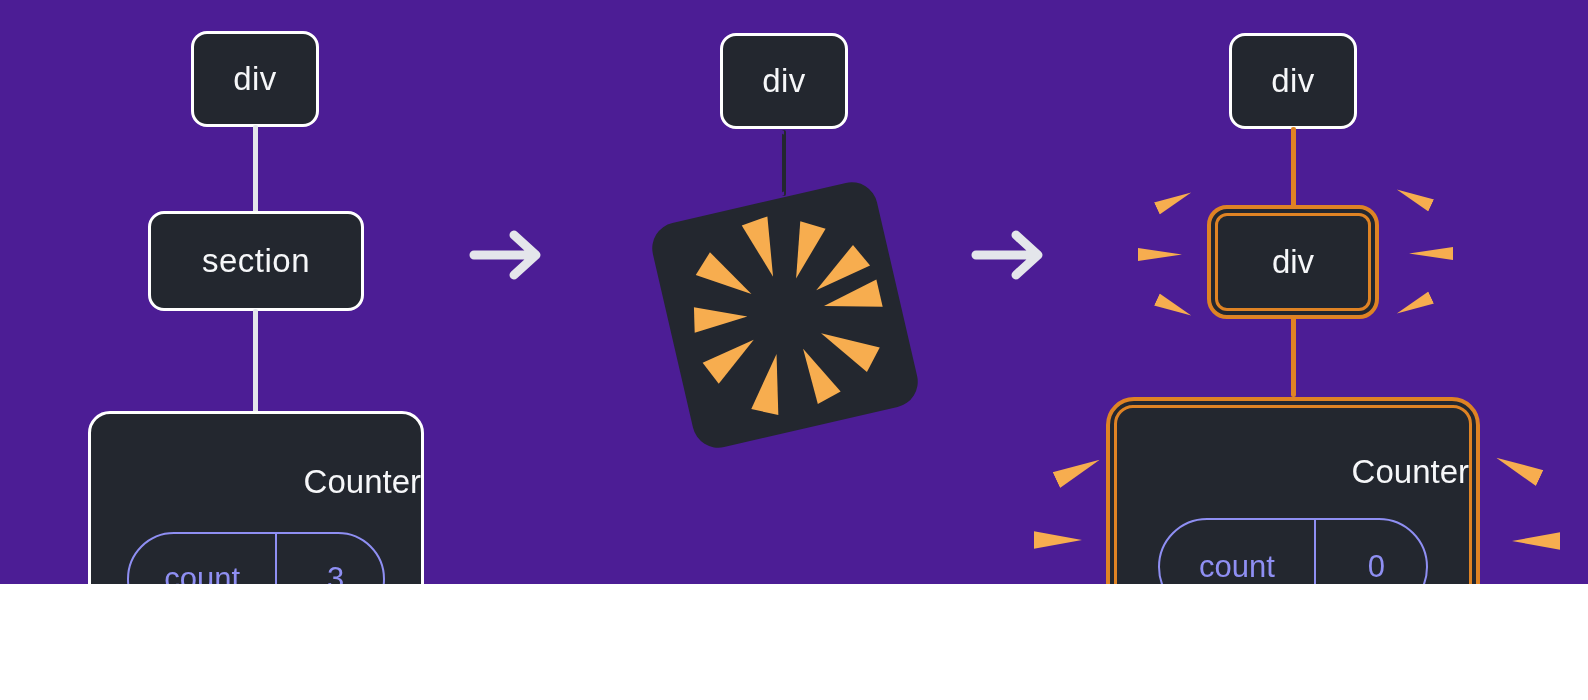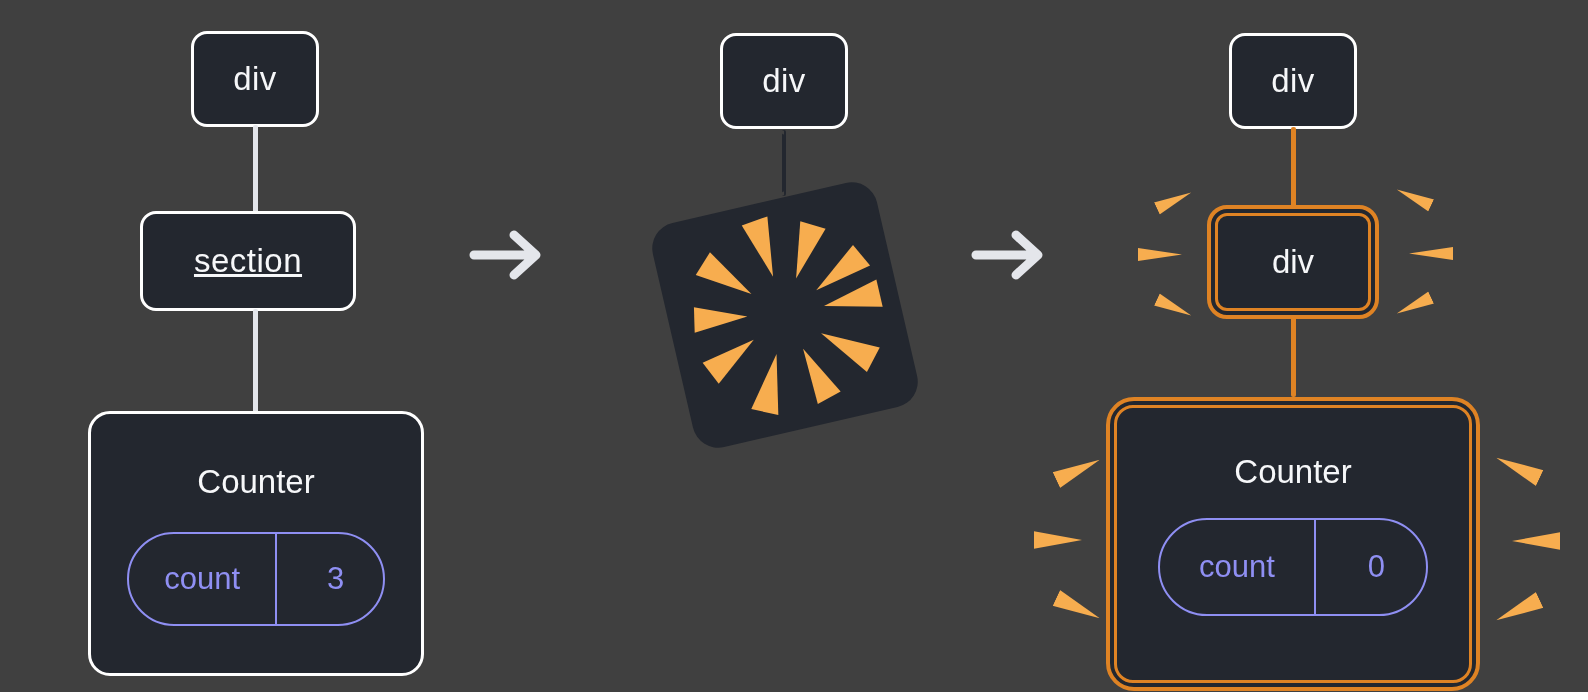--- a/index.html
+++ b/index.html
@@ -1,18 +1,18 @@
 <!DOCTYPE html>
 <html style="--node-bg: #23272F; --node-border: #FFFFFF; --node-text: #F6F7F9; --connector: #E4E6EB; --arrow: #E4E6EB; --highlight: #DF8324; --spark: #F7AD4F; --state-accent: #8F8FF3;"><head>
 <meta charset="utf-8">
 <style>
   html,body{margin:0;padding:0;background:#ffffff;}
   #canvas{
-    position:relative;width:1588px;height:692px;overflow:hidden;
-    background:#404040;
+    position:relative;width:1588px;height:584px;overflow:hidden;
+    background:#4c1d95;
     font-family:"Liberation Sans","DejaVu Sans",sans-serif;
   }
   
   .node{
     position:absolute;
     background:var(--node-bg);
     border:3px solid var(--node-border);
     border-radius:16px;
     color:var(--node-text);
     display:flex;align-items:center;justify-content:center;
@@ -23,21 +23,21 @@
   .vline{position:absolute;width:5px;background:var(--connector);border-radius:2px;}
   .vline.orange{background:var(--highlight);}
   .vline.dashed{width:0;background:none;border-left:4px dashed var(--node-bg);}
   
   .card{
     position:absolute;background:var(--node-bg);
     border:3px solid var(--node-border);border-radius:22px;
     box-sizing:border-box;
   }
   .card-title{
-    text-align:center;color:var(--node-text);
+    text-align:right;color:var(--node-text);
     font-size:33px;margin-top:48px;line-height:40px;
   }
   .pill{
     display:flex;align-items:stretch;
     border:2.5px solid var(--state-accent);
     border-radius:60px;color:var(--state-accent);
     font-size:31px;overflow:hidden;box-sizing:border-box;
     background:transparent;
     gap:11px;
   }
@@ -78,21 +78,21 @@
 <body>
 
 <div id="canvas">
 
   <div class="node" style="left:191px;top:31px;width:128px;height:96px;">
     <span>div</span>
   </div>
 
   <div class="vline" style="left:253px;top:125px;height:90px;"></div>
 
-  <div class="node" style="left:140px;top:211px;width:216px;height:100px;text-decoration:underline;">
+  <div class="node" style="left:148px;top:211px;width:216px;height:100px;">
     <span>section</span>
   </div>
 
   <div class="vline" style="left:253px;top:309px;height:104px;"></div>
 
   <div class="card" style="left:88px;top:411px;width:336px;height:265px;">
     <div class="card-title">Counter</div>
     <div class="pill" style="width:258px;height:94px;margin:30px auto 0;">
       <span class="key">count</span>
       <span class="val">3</span>

